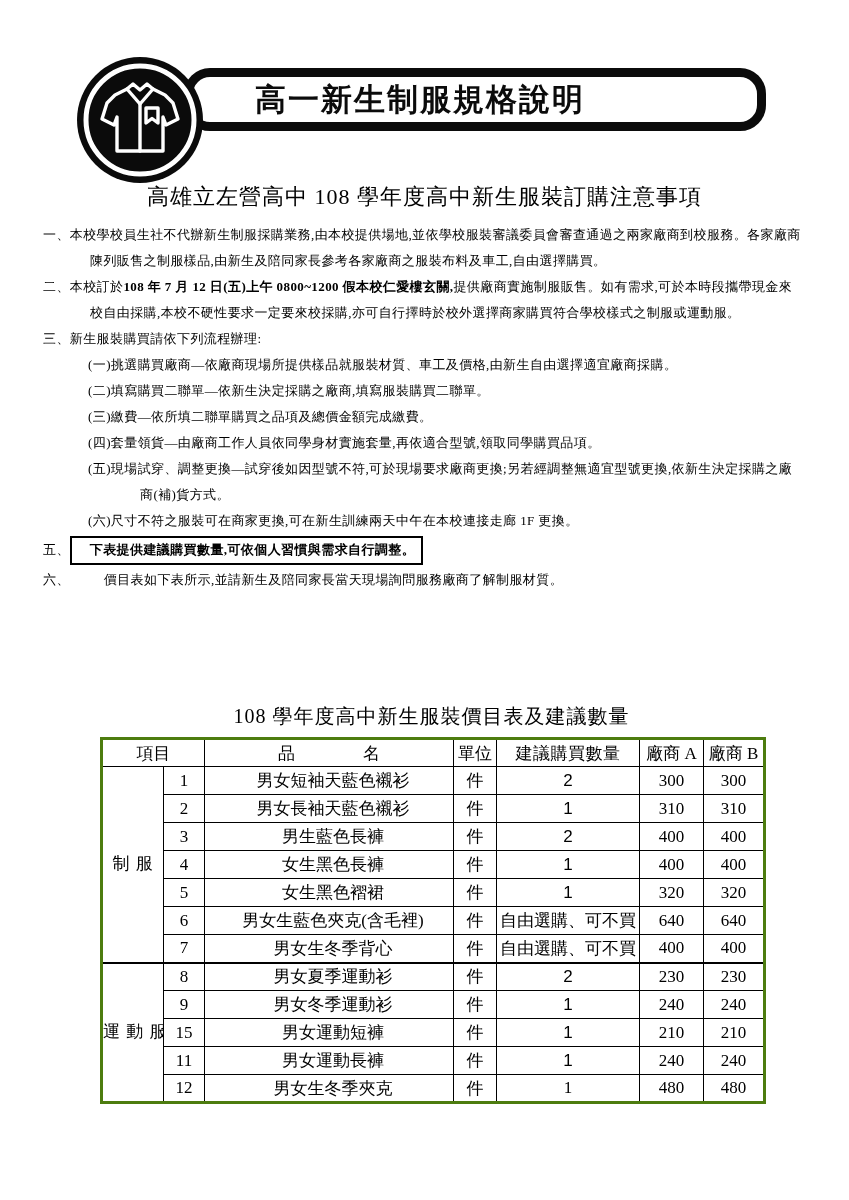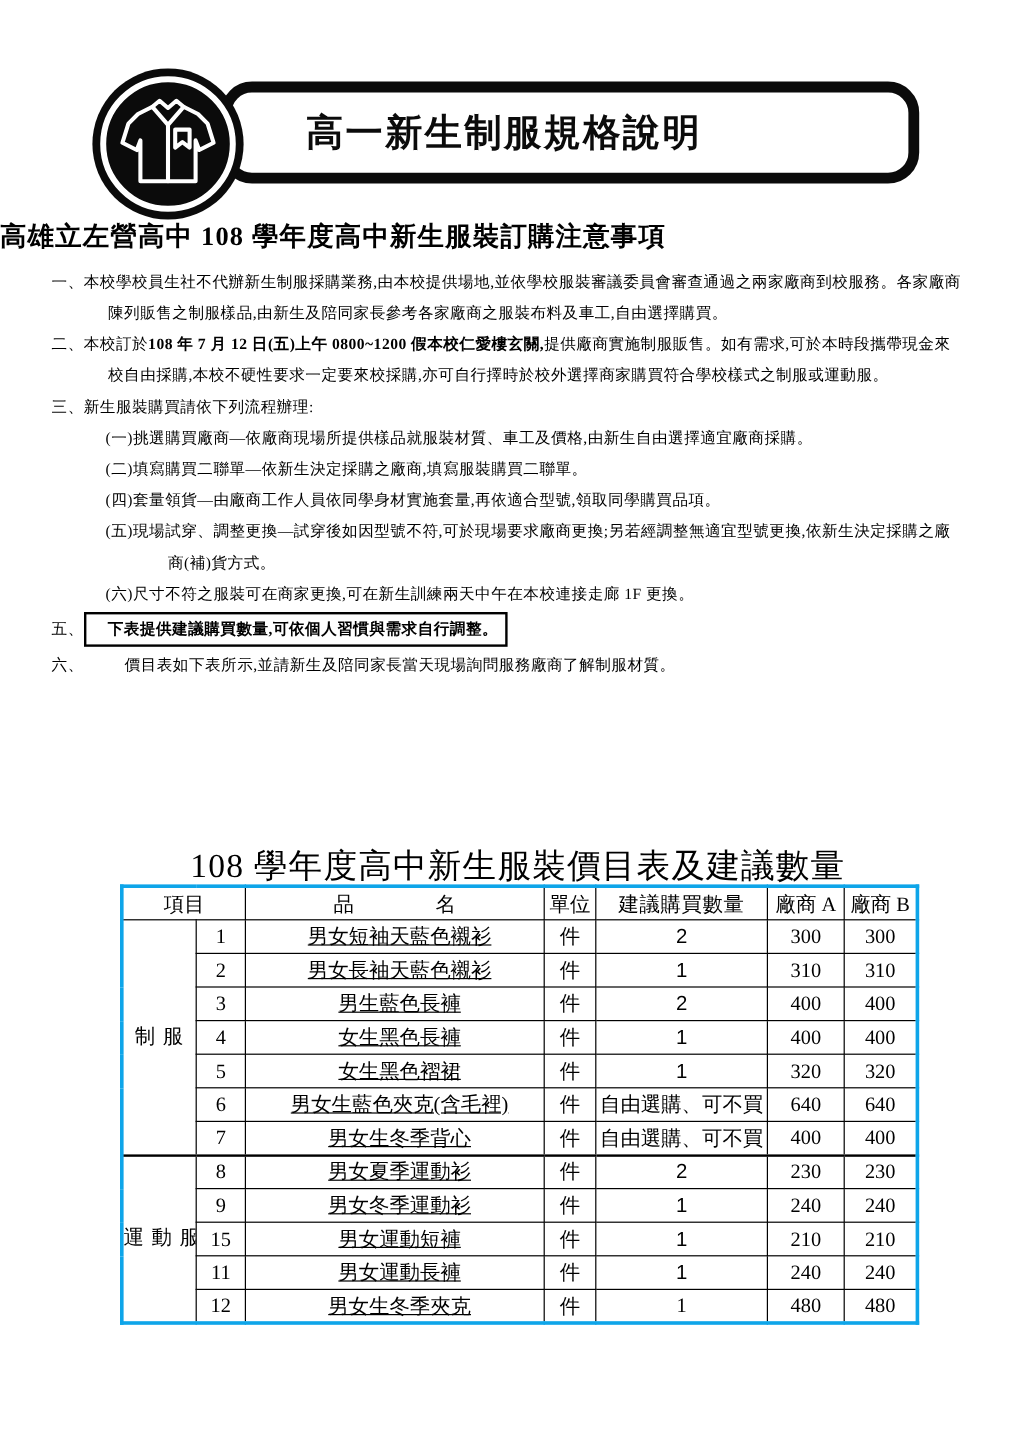--- a/index.html
+++ b/index.html
@@ -4,48 +4,48 @@
 <style>
   * { margin:0; padding:0; box-sizing:border-box; }
   html,body { background:#ffffff; }
   .page {
     position:relative; width:849px; height:1200px; background:#fff; color:#000;
     font-family:"Liberation Serif","DejaVu Serif",serif; overflow:hidden;
   }
   
   .badge { position:absolute; left:76px; top:56px; width:128px; height:128px; z-index:2; }
   .title-box {
-    position:absolute; left:184px; top:68px; width:582px; height:85px;
+    position:absolute; left:184px; top:68px; width:582px; height:63px;
     border:9px solid #0b0b0b; border-radius:26px; background:#fff;
     display:flex; align-items:center; padding-left:62px; z-index:1;
   }
   .title-text {
     font-family:"Liberation Sans","DejaVu Sans",sans-serif;
     font-weight:bold; font-size:31px; letter-spacing:2px; color:#0b0b0b; white-space:nowrap;
   }
   .subtitle {
-    position:absolute; top:182px; left:0; right:0; 
-    font-size:22px; letter-spacing:1px; font-weight:bold;
+    position:absolute; top:182px; left:0; right:0; text-align:center;
+    font-size:22px; letter-spacing:1px; font-weight:normal;
   }
   
   .notes { position:absolute; left:43px; top:222px; width:760px; font-size:13px; line-height:26px; letter-spacing:0.4px; }
   .item { padding-left:47px; text-indent:-47px; }
   .subitem { margin-left:45px; padding-left:52px; text-indent:-52px; }
   .b { font-weight:bold; }
   .boxed {
     display:inline-block; border:2px solid #000; font-weight:bold;
     padding:0 6px 1px 18px; text-indent:0; line-height:24px; margin:2px 0;
   }
   .gap { display:inline-block; width:34px; }
   
-  .caption { position:absolute; top:703px; left:100px; width:663px; text-align:center; font-size:28px; letter-spacing:1px; }
-  table.price { position:absolute; left:100px; top:737px; width:663px; border-collapse:collapse; table-layout:fixed; border:3px solid #0ea5e9; }
+  .caption { position:absolute; top:703px; left:100px; width:663px; text-align:center; font-size:20px; letter-spacing:1px; }
+  table.price { position:absolute; left:100px; top:737px; width:663px; border-collapse:collapse; table-layout:fixed; border:3px solid #4d7c0f; }
   table.price td, table.price th { border:1.5px solid #000; height:28px; font-size:17px; font-weight:normal; text-align:center; overflow:hidden; white-space:nowrap; }
   tr.sep td { border-top:2.5px solid #000; }
-  td.name { text-align:left; padding-left:8px;text-decoration:underline; }
+  td.name { text-align:left; padding-left:8px; }
   td.num, td.price-val { font-size:18px; }
   td.group { white-space:pre-line; font-size:18px; line-height:30px; letter-spacing:1px; }
   .qb { font-weight:bold; font-family:"Liberation Sans","DejaVu Sans",sans-serif; font-size:16px; }
   .qfree { font-weight:bold; font-size:16.5px; letter-spacing:0; }
   th.qty-head { font-weight:bold; letter-spacing:0.5px; }
 </style>
 </head>
 <body>
 
 <div class="page">
@@ -72,20 +72,21 @@
   <div class="notes">
 
     <div class="item"><span>一、</span><span>本校學校員生社不代辦新生制服採購業務,由本校提供場地,並依學校服裝審議委員會審查通過之兩家廠商到校服務。各家廠商陳列販售之制服樣品,由新生及陪同家長參考各家廠商之服裝布料及車工,自由選擇購買。</span></div>
 
     <div class="item"><span>二、</span><span>本校訂於</span><span class="b">108 年 7 月 12 日(五)上午 0800~1200 假本校仁愛樓玄關,</span><span>提供廠商實施制服販售。如有需求,可於本時段攜帶現金來校自由採購,本校不硬性要求一定要來校採購,亦可自行擇時於校外選擇商家購買符合學校樣式之制服或運動服。</span></div>
 
     <div class="item"><span>三、</span><span>新生服裝購買請依下列流程辦理:</span></div>
 
     <div class="subitem"><span>(一)</span><span>挑選購買廠商—依廠商現場所提供樣品就服裝材質、車工及價格,由新生自由選擇適宜廠商採購。</span></div>
     <div class="subitem"><span>(二)</span><span>填寫購買二聯單—依新生決定採購之廠商,填寫服裝購買二聯單。</span></div>
+    <div class="subitem"><span>(三)</span><span>繳費—依所填二聯單購買之品項及總價金額完成繳費。</span></div>
     <div class="subitem"><span>(四)</span><span>套量領貨—由廠商工作人員依同學身材實施套量,再依適合型號,領取同學購買品項。</span></div>
     <div class="subitem"><span>(五)</span><span>現場試穿、調整更換—試穿後如因型號不符,可於現場要求廠商更換;另若經調整無適宜型號更換,依新生決定採購之廠商(補)貨方式。</span></div>
     <div class="subitem"><span>(六)</span><span>尺寸不符之服裝可在商家更換,可在新生訓練兩天中午在本校連接走廊 1F 更換。</span></div>
 
     <div class="item"><span>五、</span><span class="boxed">下表提供建議購買數量,可依個人習慣與需求自行調整。</span></div>
 
     <div class="item"><span>六、</span><span class="gap"></span><span>價目表如下表所示,並請新生及陪同家長當天現場詢問服務廠商了解制服材質。</span></div>
 
   </div>
 

